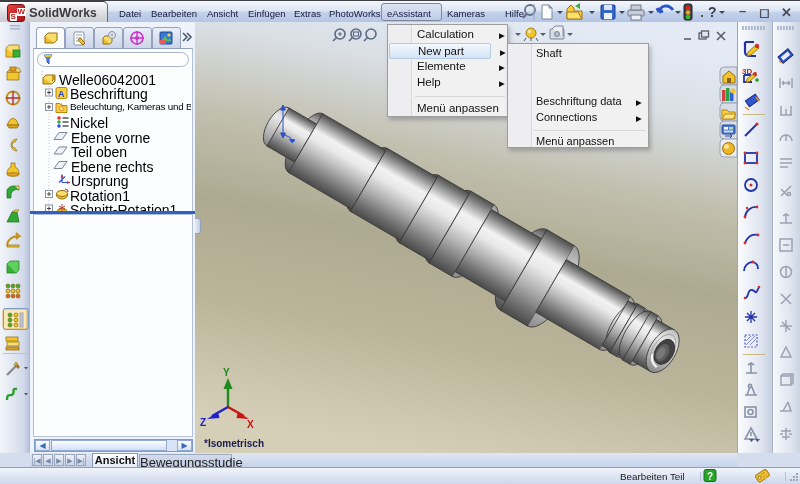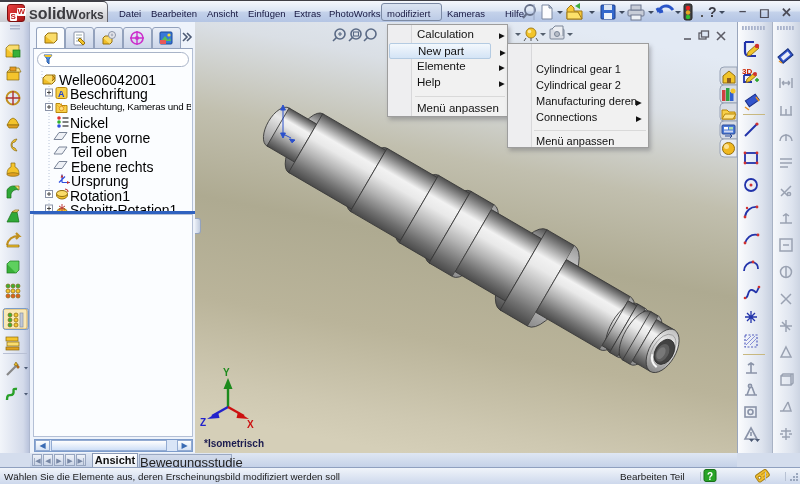--- a/index.html
+++ b/index.html
@@ -212,21 +212,21 @@
 </g>
 </svg>
 </div>
 
 <div id="titlebar">
 <div id="logotab">
 <div class="cube">
           <span style="left:1.5px;top:8px;background:#fff;color:#c01818;padding:0 1px;border-radius:1px;line-height:8px">S</span>
           <span style="left:8.5px;top:3px;background:#fff;color:#c01818;padding:0 1px;border-radius:1px;line-height:8px">W</span>
         </div>
-<div class="sw">S<span style="font-size:16px">olid</span>W<span style="font-size:12px">orks</span></div>
+<div class="sw">S<span style="font-size:12px">olid</span>W<span style="font-size:12px">orks</span></div>
 </div>
 <svg class="abs" style="left:515px;top:0" width="285" height="22" viewBox="0 0 285 22">
 <g>
 <circle cx="15" cy="9" r="5" fill="none" stroke="#667089" stroke-width="1.8"></circle>
 <line x1="11.5" y1="13" x2="8" y2="17" stroke="#667089" stroke-width="2"></line>
 <line x1="19" y1="3" x2="19" y2="19" stroke="#9aa8c4" stroke-width="1"></line>
 <path d="M27,4 h7 l3,3 v11 h-10 z" fill="#fdfdfe" stroke="#7a87a0"></path>
 <path d="M34,4 l3,3 h-3 z" fill="#c8d2e2" stroke="#7a87a0"></path>
 <path d="M42,10 l3,3 3,-3 z" fill="#3f4a5e"></path>
 <path d="M52,8 l4,-4 3,3 v3 h8 v8 h-15 z" fill="#f8c838" stroke="#a07818"></path>
@@ -254,21 +254,21 @@
 <path d="M204,10 l3,3 3,-3 z" fill="#3f4a5e"></path>
 </g>
 </svg>
 <div class="mitem" style="left:119px">Datei</div>
 <div class="mitem" style="left:151px">Bearbeiten</div>
 <div class="mitem" style="left:207px">Ansicht</div>
 <div class="mitem" style="left:248px">Einfügen</div>
 <div class="mitem" style="left:294px">Extras</div>
 <div class="mitem" style="left:329px">PhotoWorks</div>
 <div id="eabtn"></div>
-<div class="mitem" style="left:387px;z-index:3">modifiziert</div>
+<div class="mitem" style="left:387px;z-index:3">eAssistant</div>
 <div class="mitem" style="left:447px">Kameras</div>
 <div class="mitem" style="left:505px">Hilfe</div>
 <div id="tb1"></div>
 <div class="winbtn" style="left:739px;top:2px">–</div>
 <div class="winbtn" style="left:759px">◻</div>
 <div class="winbtn" style="left:781px">✕</div>
 </div>
 
 <div id="ltb">
 <svg width="30" height="445" viewBox="0 0 30 445">
@@ -685,21 +685,20 @@
 <div class="navb" style="left:2px">|◀</div>
 <div class="navb" style="left:13px">◀</div>
 <div class="navb" style="left:24px">▶</div>
 <div class="navb" style="left:35px">▶</div>
 <div class="navb" style="left:46px">▶|</div>
 <div id="tabm">Ansicht</div>
 <div id="tabb">Bewegungsstudie 1</div>
 </div>
 
 <div id="statusbar">
-<div style="position:absolute;left:4px;top:3px">Wählen Sie die Elemente aus, deren Erscheinungsbild modifiziert werden soll</div>
 <div style="position:absolute;left:620px;top:3px">Bearbeiten Teil</div>
 <svg class="abs" style="left:700px;top:1px" width="100" height="15" viewBox="0 0 100 15">
 <rect x="4" y="0.5" width="12" height="12" rx="2" fill="#28a428" stroke="#187018"></rect>
 <text x="7" y="10.5" font-size="10" font-weight="bold" fill="#fff" font-family="Liberation Sans">?</text>
 <g transform="translate(56,1) rotate(-35 6 6)">
           <rect x="0" y="2" width="13" height="8" rx="2" fill="#f2c030" stroke="#a8811a"></rect>
           <circle cx="3" cy="6" r="1.5" fill="#fff" stroke="#a8811a"></circle>
           <path d="M6,4.5 l5,0 M6,7.5 l5,0" stroke="#c89820" stroke-width="1"></path>
         </g>
 <g fill="#9aa7bd">
@@ -736,28 +735,25 @@
         <span class="txt" style="left:29px">Help</span>
         <span class="arr" style="left:111px">▶</span>
       </div>
 <div class="msep" style="left:27px;right:2px;top:71px"></div>
 <div class="mrow" style="top:76px">
         <span class="txt" style="left:29px">Menü anpassen</span>
       </div>
 </div>
 <div class="menu" id="menu2" style="left:507px;top:43px;width:142px;height:105px;font-size:11px">
 <div class="gutter"></div>
-<div class="mrow" style="top:18px">
-        <span class="txt" style="left:28px">Cylindrical gear 1</span>
-      </div>
-<div class="mrow" style="top:34px">
-        <span class="txt" style="left:28px">Cylindrical gear 2</span>
+<div class="mrow" style="top:2px">
+        <span class="txt" style="left:28px">Shaft</span>
       </div>
 <div class="mrow" style="top:50px">
-        <span class="txt" style="left:28px">Manufacturing deren</span>
+        <span class="txt" style="left:28px">Beschriftung data</span>
         <span class="arr" style="left:128px">▶</span>
       </div>
 <div class="mrow" style="top:66px">
         <span class="txt" style="left:28px">Connections</span>
         <span class="arr" style="left:128px">▶</span>
       </div>
 <div class="msep" style="left:26px;right:2px;top:86px"></div>
 <div class="mrow" style="top:90px">
         <span class="txt" style="left:28px">Menü anpassen</span>
       </div>

